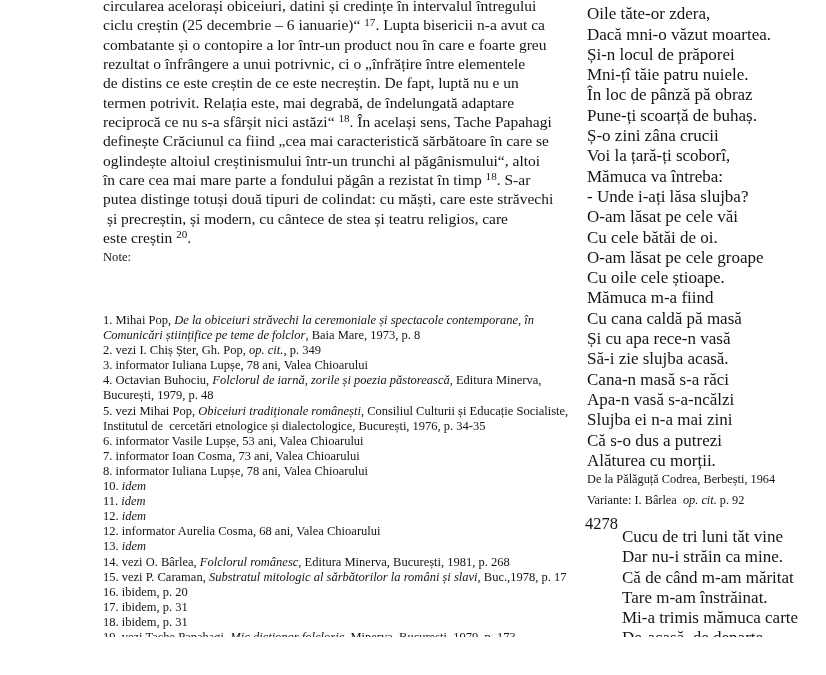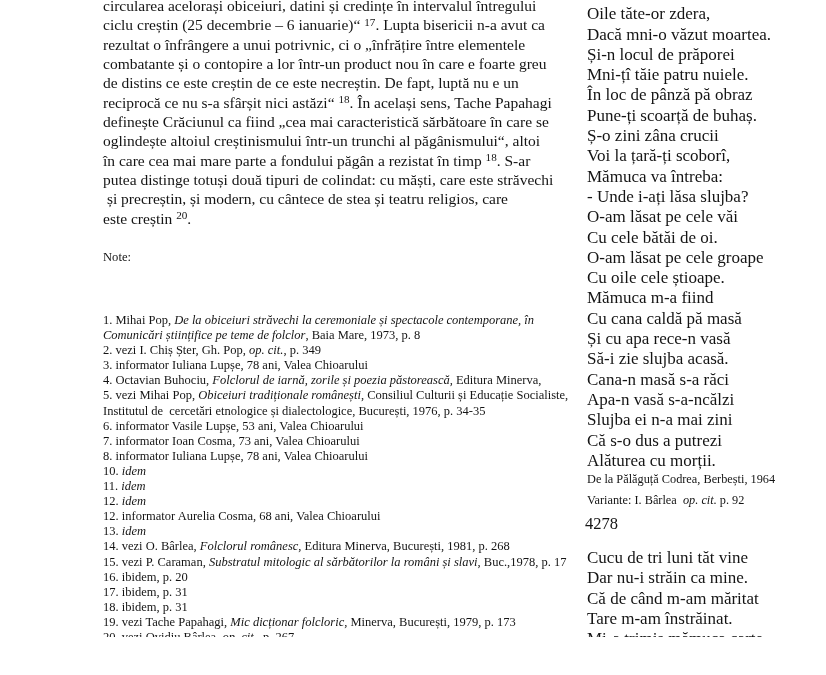--- a/index.html
+++ b/index.html
@@ -55,21 +55,21 @@
     color: #000000;
   }
   .song {
     position: absolute;
     left: 587px;
     font-size: 17px;
     line-height: 20.3px;
   }
   .song div { white-space: pre; }
   .song-1 { top: -16px; }
-  .song-2 { top: 548px; }
+  .song-2 { top: 527px; margin-left: 35px; }
   .song-source {
     position: absolute;
     left: 587px;
     top: 472px;
     font-size: 12.3px;
     white-space: pre;
   }
   .song-variants {
     position: absolute;
     left: 587px;
@@ -89,40 +89,42 @@
 </style>
 </head>
 <body>
 
 <div class="page">
 
   <section>
     <div class="body-text">
         <div><span>circularea acelorași obiceiuri, datini și credințe în intervalul întregului</span></div>
         <div><span>ciclu creștin (25 decembrie – 6 ianuarie)“ </span><sup>17</sup><span>. Lupta bisericii n-a avut ca</span></div>
+        <div><span>combatante și o contopire a lor într-un product nou în care e foarte greu</span></div>
         <div><span>rezultat o înfrângere a unui potrivnic, ci o „înfrățire între elementele</span></div>
-        <div><span>combatante și o contopire a lor într-un product nou în care e foarte greu</span></div>
         <div><span>de distins ce este creștin de ce este necreștin. De fapt, luptă nu e un</span></div>
+        <div><span>termen potrivit. Relația este, mai degrabă, de îndelungată adaptare</span></div>
         <div><span>reciprocă ce nu s-a sfârșit nici astăzi“ </span><sup>18</sup><span>. În același sens, Tache Papahagi</span></div>
         <div><span>definește Crăciunul ca fiind „cea mai caracteristică sărbătoare în care se</span></div>
         <div><span>oglindește altoiul creștinismului într-un trunchi al păgânismului“, altoi</span></div>
         <div><span>în care cea mai mare parte a fondului păgân a rezistat în timp </span><sup>18</sup><span>. S-ar</span></div>
         <div><span>putea distinge totuși două tipuri de colindat: cu măști, care este străvechi</span></div>
         <div><span> și precreștin, și modern, cu cântece de stea și teatru religios, care</span></div>
         <div><span>este creștin </span><sup>20</sup><span>.</span></div>
       </div>
 
     <div class="note-label">Note:</div>
 
     <div class="footnotes">
         <div><span>1. Mihai Pop, </span><em>De la obiceiuri străvechi la ceremoniale și spectacole contemporane, în</em></div>
         <div><em>Comunicări științifice pe teme de folclor</em><span>, Baia Mare, 1973, p. 8</span></div>
         <div><span>2. vezi I. Chiș Șter, Gh. Pop, </span><em>op. cit.</em><span>, p. 349</span></div>
         <div><span>3. informator Iuliana Lupșe, 78 ani, Valea Chioarului</span></div>
         <div><span>4. Octavian Buhociu, </span><em>Folclorul de iarnă, zorile și poezia păstorească,</em><span> Editura Minerva,</span></div>
+        <div><span>București, 1979, p. 48</span></div>
         <div><span>5. vezi Mihai Pop, </span><em>Obiceiuri tradiționale românești</em><span>, Consiliul Culturii și Educație Socialiste,</span></div>
         <div><span>Institutul de  cercetări etnologice și dialectologice, București, 1976, p. 34-35</span></div>
         <div><span>6. informator Vasile Lupșe, 53 ani, Valea Chioarului</span></div>
         <div><span>7. informator Ioan Cosma, 73 ani, Valea Chioarului</span></div>
         <div><span>8. informator Iuliana Lupșe, 78 ani, Valea Chioarului</span></div>
         <div><span>10. </span><em>idem</em></div>
         <div><span>11. </span><em>idem</em></div>
         <div><span>12. </span><em>idem</em></div>
         <div><span>12. informator Aurelia Cosma, 68 ani, Valea Chioarului</span></div>
         <div><span>13. </span><em>idem</em></div>

